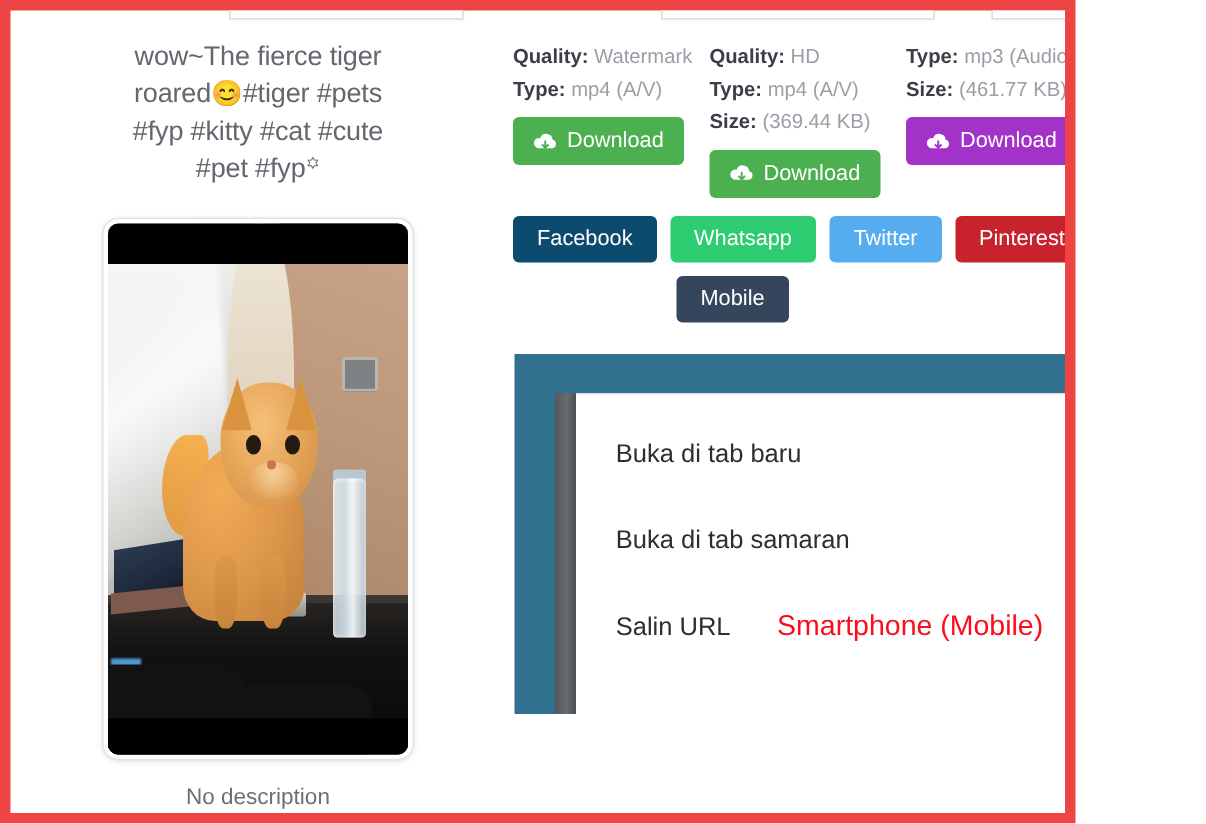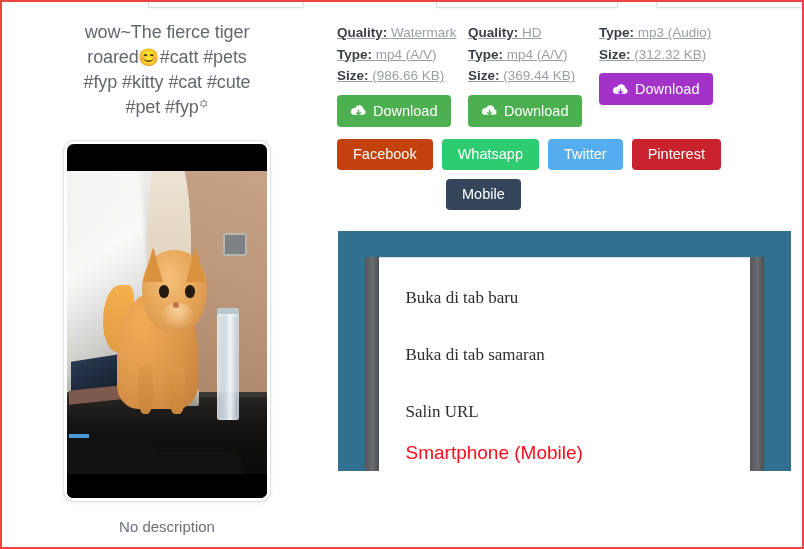--- a/index.html
+++ b/index.html
@@ -8,24 +8,24 @@
     width: 804px;
     height: 549px;
     overflow: hidden;
     background: #ffffff;
     font-family: "Liberation Sans", sans-serif;
   }
 
   
   #viewport {
     position: relative;
-    width: 804px;
+    width: 717px;
     height: 549px;
     background: #ffffff;
-    border: 2px solid #ef4444;
+    border: 7px solid #ef4444;
     overflow: hidden;
   }
 
   
   .card-stub {
     position: absolute;
     top: -6px;
     height: 12px;
     background: #ffffff;
     border: 1px solid #dddddd;
@@ -241,21 +241,20 @@
     padding-left: 5px;
   }
   .quality-block { width: 131px; }
   .quality-block:nth-child(3) { width: auto; }
 
   .q-line {
     font-size: 13.5px;
     line-height: 21.5px;
     color: #9c9ea6;
     white-space: nowrap;
-    text-decoration: underline;
   }
   .q-line b { color: #3b3e46; font-weight: bold; }
 
   .dl-btn {
     display: inline-flex;
     align-items: center;
     justify-content: center;
     gap: 6px;
     margin-top: 8px;
     padding: 0 13px;
@@ -321,44 +320,44 @@
     left: 41px; right: 41px; top: 26px; bottom: 0;
     background: #ffffff;
     border-top: 1px solid #dfdfdf;
     padding: 30px 0 0 27px;
   }
   .menu-item {
     font-size: 17px;
     color: #2e2e2e;
     line-height: 20px;
     margin-bottom: 37px;
-    font-family: Liberation Serif, serif;
-  }
-  #menu-last-row { display: flex; align-items: baseline; gap: 20px; flex-direction: column; }
+    font-family: Liberation Sans, sans-serif;
+  }
+  #menu-last-row { display: flex; align-items: baseline; gap: 31px; }
   #mobile-tag {
     font-size: 19px;
     color: #fc0d1b;
   }
 </style>
 </head>
 <body>
 
 <div id="viewport">
 
   <div class="card-stub" id="stub-left"></div>
   <div class="card-stub" id="stub-mid"></div>
   <div class="card-stub" id="stub-right"></div>
 
   <div id="content">
 
     <div id="left-col">
 
       <div id="video-title">
         <span>wow~The fierce tiger</span><br>
-        <span>roared</span><span class="emoji">😊</span><span>#catt #pets</span>
+        <span>roared</span><span class="emoji">😊</span><span>#tiger #pets</span>
         <br><span>#fyp #kitty #cat #cute</span>
         <br><span>#pet #fyp꙳</span>
       </div>
 
       <div id="video-card">
         <div id="scene">
           <div class="wall-left"></div>
           <div class="light-shaft"></div>
           <div class="wall-right"></div>
           <div class="curtain"></div>
@@ -405,24 +404,20 @@
 
         <div class="quality-block">
           <div class="q-line">
             <b>Quality:</b>
             <span>Watermark</span>
           </div>
           <div class="q-line">
             <b>Type:</b>
             <span>mp4 (A/V)</span>
           </div>
-          <div class="q-line">
-            <b>Size:</b>
-            <span>(986.66 KB)</span>
-          </div>
           <button class="dl-btn" id="dl-btn-0" style="background: rgb(76, 175, 80);">
             <span class="cloud">
               <svg viewBox="0 0 24 18" width="17" height="13" fill="#ffffff">
                 <path d="M19 7.2A6.1 6.1 0 0 0 7.2 5.6 4.8 4.8 0 0 0 5 15h14a4 4 0 0 0 0-7.8z"></path>
                 <path d="M12 8.5v5.3m0 .9l-2.6-2.6M12 14.7l2.6-2.6" stroke="#4caf50" stroke-width="1.8" fill="none" stroke-linecap="round"></path>
               </svg>
             </span>
             <span>Download</span>
           </button>
         </div>
@@ -451,36 +446,36 @@
           </button>
         </div>
 
         <div class="quality-block">
           <div class="q-line">
             <b>Type:</b>
             <span>mp3 (Audio)</span>
           </div>
           <div class="q-line">
             <b>Size:</b>
-            <span>(312.32 KB)</span>
+            <span>(461.77 KB)</span>
           </div>
           <button class="dl-btn" id="dl-btn-2" style="background: rgb(163, 51, 200);">
             <span class="cloud">
               <svg viewBox="0 0 24 18" width="17" height="13" fill="#ffffff">
                 <path d="M19 7.2A6.1 6.1 0 0 0 7.2 5.6 4.8 4.8 0 0 0 5 15h14a4 4 0 0 0 0-7.8z"></path>
                 <path d="M12 8.5v5.3m0 .9l-2.6-2.6M12 14.7l2.6-2.6" stroke="#a333c8" stroke-width="1.8" fill="none" stroke-linecap="round"></path>
               </svg>
             </span>
             <span>Download</span>
           </button>
         </div>
       </div>
 
       <div id="social-row-1">
-        <button class="social-btn" id="share-0" style="background: #c2410c;">Facebook</button>
+        <button class="social-btn" id="share-0" style="background: #0c4a6e;">Facebook</button>
         <button class="social-btn" id="share-2" style="background: rgb(46, 204, 113);">Whatsapp</button>
         <button class="social-btn" id="share-1" style="background: rgb(85, 172, 238);">Twitter</button>
         <button class="social-btn" id="share-3" style="background: rgb(200, 35, 44);">Pinterest</button>
       </div>
 
       <div id="social-row-2">
         <button class="social-btn" id="share-4" style="background: rgb(53, 70, 92);">Mobile</button>
       </div>
 
 

